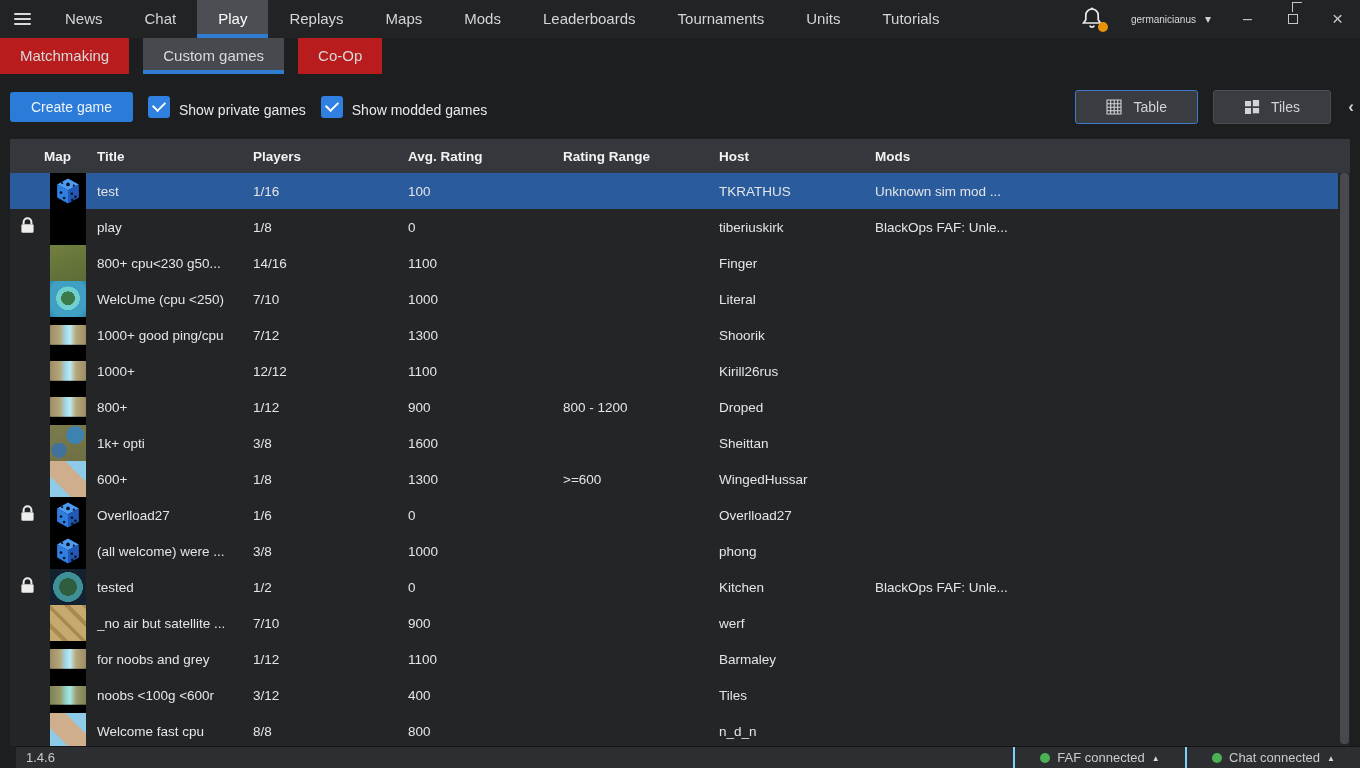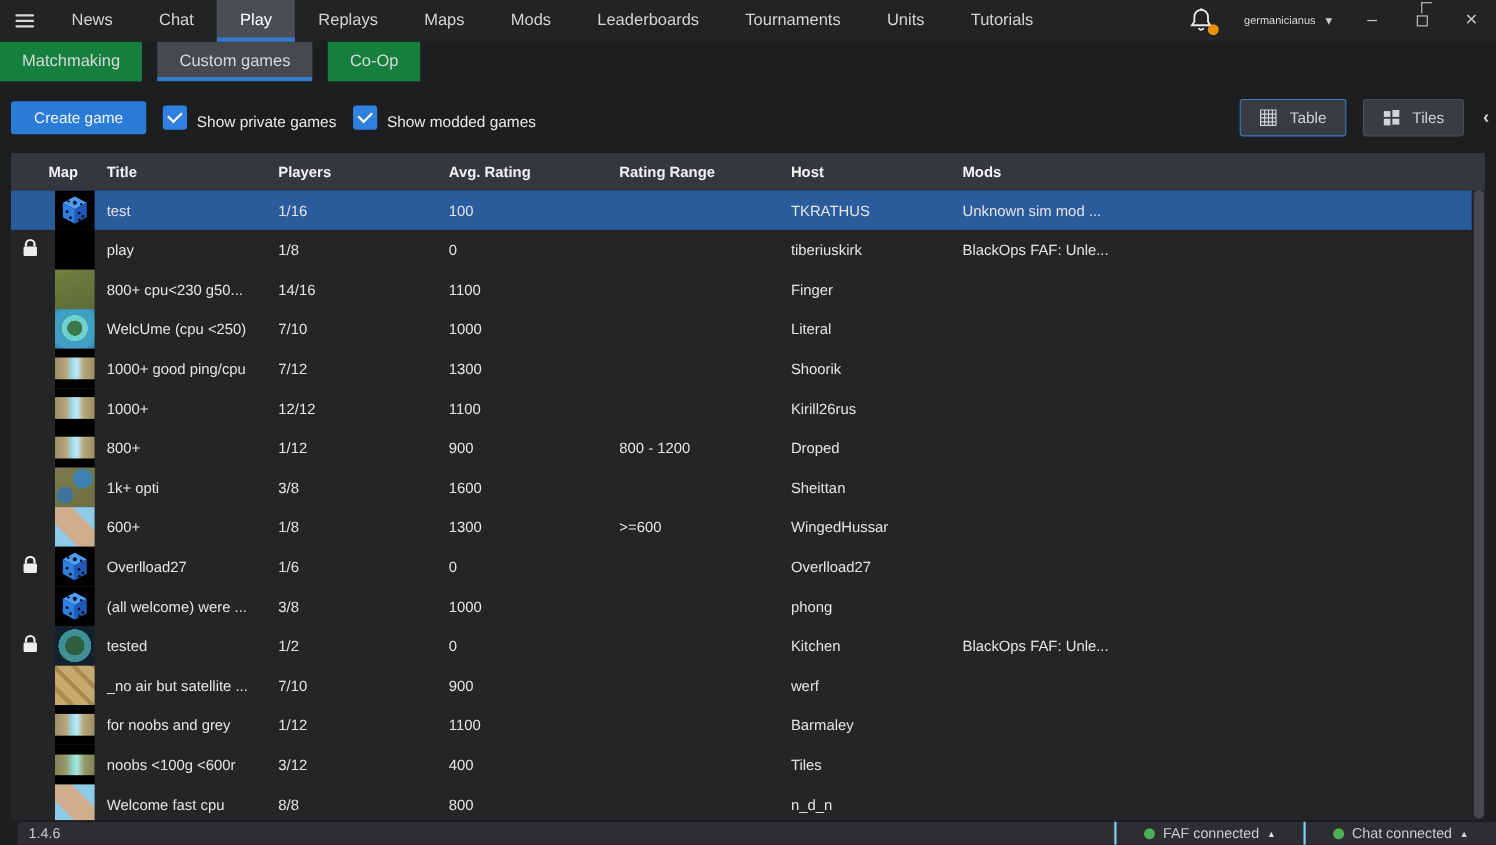--- a/index.html
+++ b/index.html
@@ -20,32 +20,32 @@
   .username { font-size:10px; color:#d8d9da; cursor:pointer; }
   .caret { font-size:12px; color:#cfd0d1; margin:0 14px 0 9px; cursor:pointer; }
   .winctl { width:45px; height:38px; display:flex; align-items:center; justify-content:center; color:#c6c7c8; cursor:pointer; }
   .winctl.min { font-size:16px; }
   .winctl.close { font-size:19px; }
   .restore-glyph { position:relative; width:10px; height:10px; border:1.3px solid #c6c7c8; }
   .restore-glyph::before { content:""; position:absolute; left:2px; bottom:2px; width:9px; height:9px; border:1.3px solid #c6c7c8; border-right:none; border-bottom:none; background:transparent; top:auto; transform:translate(1px,-9px); }
 
   
   .subtabs { height:36px; display:flex; background:#1c1e20; }
-  .subtab { padding:0 20px; line-height:36px; font-size:15px; color:#d8d9da; background:#15803d; margin-right:14px; cursor:pointer; }
+  .subtab { padding:0 20px; line-height:36px; font-size:15px; color:#d8d9da; background:#b91c1c; margin-right:14px; cursor:pointer; }
   .subtab.active { background:#46494e; box-shadow:inset 0 -4px 0 #2f7cd0; }
 
   
   .toolbar { height:65px; display:flex; align-items:center; padding:0 2px 0 10px; }
   .btn-create { height:30px; padding:0 21px; border:none; border-radius:3px; background:#2b7bd8; color:#eef4fc; font-size:14px; font-family:inherit; cursor:pointer; }
   .cb-group { display:flex; align-items:flex-end; margin-left:15px; cursor:pointer; }
   .checkbox { position:relative; width:22px; height:22px; border-radius:3px; background:#2f80e0; margin-right:9px; }
   .checkbox::after { content:""; position:absolute; left:5px; top:5px; width:10px; height:6px; border-left:2px solid #fff; border-bottom:2px solid #fff; transform:rotate(-45deg); }
   .cb-label { font-size:14px; color:#e8e9ea; }
   .view-toggle { margin-left:auto; display:flex; align-items:center; }
-  .btn-view { height:34px; padding:0 17px; display:flex; align-items:center; gap:11px; background:#393c40; border:1px solid #4a4d51; border-radius:3px; color:#d2d3d5; font-size:14px; cursor:pointer; margin-left:15px; }
+  .btn-view { height:34px; padding:0 30px; display:flex; align-items:center; gap:11px; background:#393c40; border:1px solid #4a4d51; border-radius:3px; color:#d2d3d5; font-size:14px; cursor:pointer; margin-left:15px; }
   .btn-view.active { border-color:#3f79c8; }
   .chevron { width:14px; margin-left:13px; font-size:17px; font-weight:bold; color:#d2d3d5; cursor:pointer; text-align:center; }
 
   
   .table-area { position:relative; margin:0 10px; height:607px; background:#232527; overflow:hidden; }
   .grid-row { display:grid; grid-template-columns:34px 53px 156px 155px 155px 156px 156px 1fr; align-items:center; }
   .thead { height:34px; background:#34373b; font-size:13.5px; font-weight:bold; color:#f2f2f3; }
   .tbody { position:absolute; top:34px; left:0; right:12px; bottom:0; overflow:hidden; }
   .row { height:36px; font-size:13.5px; color:#e4e5e6; cursor:pointer; }
   .row.selected { background:#2a5b9d; }

